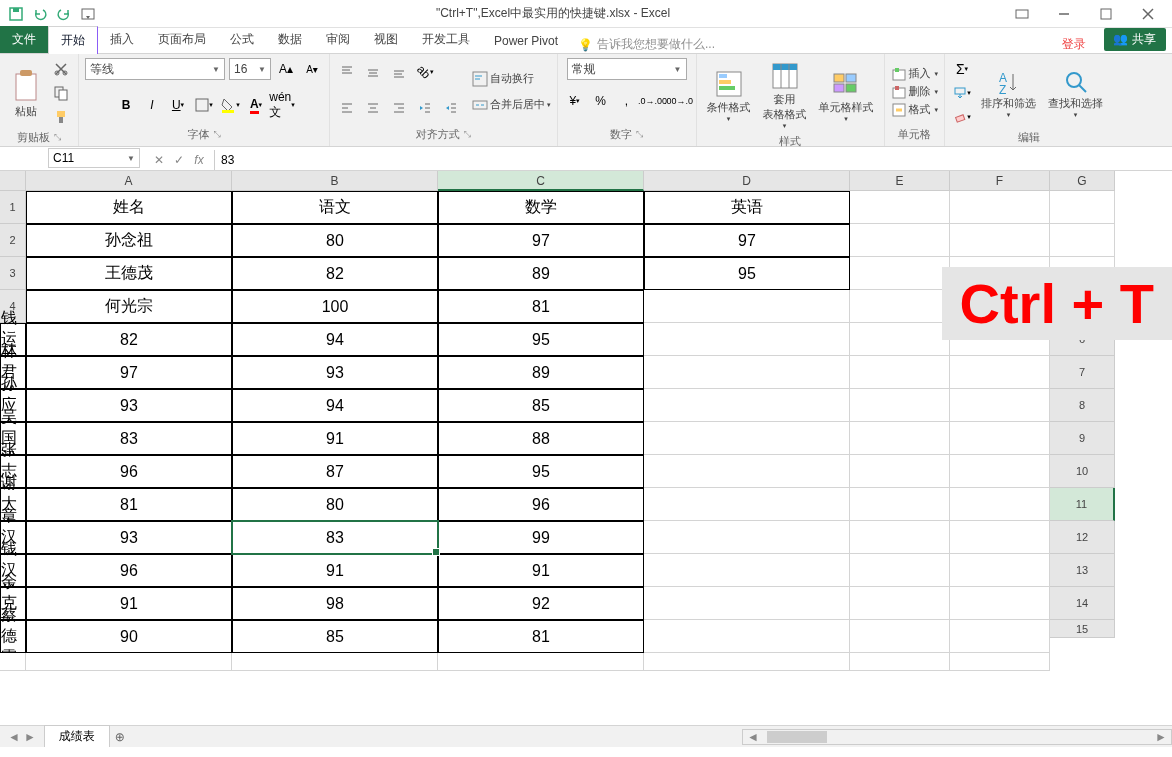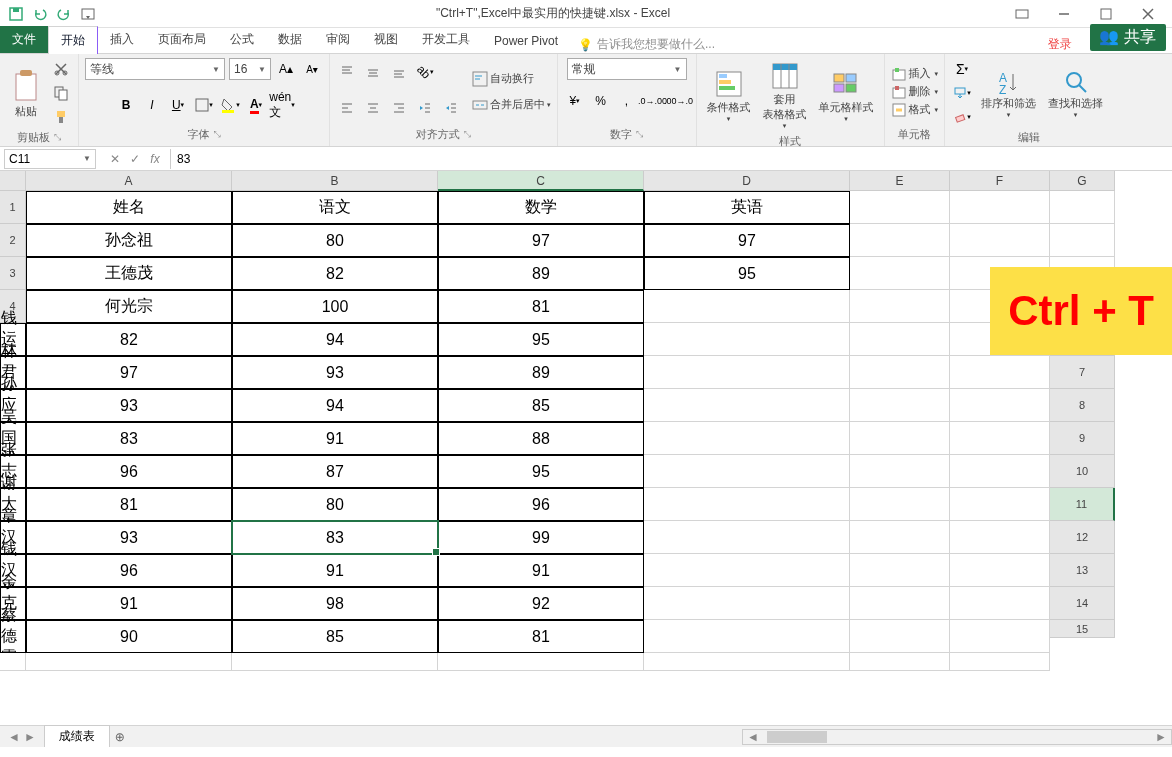--- a/index.html
+++ b/index.html
@@ -13,39 +13,39 @@
 .win-controls { display: flex; gap: 2px; padding-right: 4px; }
 .win-btn { width: 40px; height: 26px; display: flex; align-items: center; justify-content: center; color: #666; cursor: pointer; }
 
 
 .tabstrip { height: 26px; background: #fff; display: flex; align-items: flex-end; border-bottom: 1px solid #d4d4d4; }
 .tab { padding: 5px 12px; font-size: 12px; color: #444; cursor: pointer; }
 .tab.file { background: #217346; color: #fff; }
 .tab.active { background: #fff; color: #0f172a; border-top: 1px solid #d4d4d4; border-left: 1px solid #d4d4d4; border-right: 1px solid #8b5cf6; position: relative; top: 1px; }
 .tellme { flex: 1; color: #909090; font-size: 12px; display:flex; align-items:center; padding-left:8px; gap:4px;}
 .login { color: #ef4444; padding: 0 12px; font-size: 12px; }
-.share-btn { background: #217346; color: #fff; padding: 3px 10px; margin: 2px 6px; border-radius: 2px; font-size: 16px; }
+.share-btn { background: #217346; color: #fff; padding: 3px 10px; margin: 2px 6px; border-radius: 2px; font-size: 12px; }
 
 
 .ribbon { height: 93px; background: #f1f1f1; display: flex; border-bottom: 1px solid #d4d4d4; }
 .group { border-right: 1px solid #e1e1e1; padding: 4px 6px 2px; display: flex; flex-direction: column; align-items: center; justify-content: space-between; }
 .group-content { flex: 1; display: flex; align-items: center; gap: 4px; }
 .group-label { font-size: 11px; color: #666; padding: 2px 0; display:flex; align-items:center; gap:4px;}
 .group-label .launcher{ font-size:9px; color:#888; cursor:pointer;}
 .rib-btn { display: flex; flex-direction: column; align-items: center; padding: 2px 4px; cursor: pointer; font-size: 11px; color: #444; }
 .rib-btn-sm { width: 22px; height: 22px; display: flex; align-items: center; justify-content: center; cursor: pointer; border: 1px solid transparent; }
 .combo { height: 22px; border: 1px solid #ababab; background: #fff; display: flex; align-items: center; padding: 0 4px; font-size: 12px; color: #444; }
 .combo .arrow { margin-left: auto; font-size: 8px; color: #666; }
 .font-row { display:flex; gap:4px; align-items:center; margin-bottom:4px;}
 .font-col { display:flex; flex-direction:column; gap:10px;}
 .small-stack{display:flex;flex-direction:column;gap:2px;}
 .small-stack-row{display:flex;gap:2px;align-items:center;font-size:11px;color:#444;cursor:pointer;}
 
 
-.formula-bar { height: 24px; border-bottom: 1px solid #d4d4d4; display: flex; align-items: center; background: #fff; }
+.formula-bar { height: 24px; border-bottom: 1px solid #d4d4d4; display: flex; align-items: flex-end; background: #fff; padding-left: 44px; }
 .name-box { width: 92px; border: 1px solid #ccc; margin: 2px 4px; height: 20px; display: flex; align-items: center; padding: 0 4px; font-size: 12px; }
 .name-box .arrow{margin-left:auto;font-size:8px;color:#666;}
 .fb-btns{display:flex;gap:2px;border-right:1px solid #ccc;padding:0 6px;align-items:center;height:20px;}
 .fb-btn{width:18px;text-align:center;color:#888;cursor:pointer;font-size:12px;}
 .fx-input { flex: 1; padding: 0 6px; font-size: 12px; height: 20px; display:flex; align-items:center;}
 
 
 .grid-wrapper{position:relative;height:554px;overflow:hidden;}
 .grid { display: grid; grid-template-columns: 26px 206px 206px 206px 206px 100px 100px 65px; font-size: 14px; }
 .col-header { background: #e6e6e6; border-right: 1px solid #ccc; border-bottom: 1px solid #ccc; text-align: center; font-size: 12px; color: #444; height: 20px; line-height: 20px; }
@@ -54,21 +54,21 @@
 .row-header.sel{ background:#d3e8d8; border-right:2px solid #217346;}
 .row-header.short{height:18px;line-height:18px;}
 .corner { background: #e6e6e6; border-right: 1px solid #ccc; border-bottom: 1px solid #ccc; height: 20px; }
 .cell { border-right: 1px solid #d4d4d4; border-bottom: 1px solid #d4d4d4; height: 33px; display: flex; align-items: center; justify-content: center; font-size: 16px; color: #000; background:#fff;}
 .cell.bordered{border:1px solid #000;}
 .cell.short{height:18px;}
 .cell.selected { outline: 2px solid #217346; outline-offset: -1px; z-index: 2; position:relative;}
 .cell.selected::after{content:"";position:absolute;right:-3px;bottom:-3px;width:6px;height:6px;background:#217346;border:1px solid #fff;}
 
 
-.annotation { position: absolute; right: 0; top: 96px; background: #fde047; color: #ff0000; font-size: 42px; font-weight: bold; padding: 20px 18px; font-family: Arial, sans-serif; }
+.annotation { position: absolute; right: 0; top: 96px; background: #e5e5e5; color: #ff0000; font-size: 56px; font-weight: bold; padding: 4px 18px; font-family: Arial, sans-serif; }
 
 
 .sheet-bar { height: 22px; border-top: 1px solid #d4d4d4; display: flex; align-items: center; background: #f1f1f1; font-size: 12px; }
 .sheet-nav { display: flex; gap: 4px; padding: 0 8px; color: #888; }
 .sheet-tab { background: #fff; border: 1px solid #ccc; border-bottom: none; padding: 2px 14px; position: relative; top: -1px; }
 .sheet-add { width: 20px; text-align: center; color: #666; cursor: pointer; }
 .scroll-zone{flex:1;display:flex;justify-content:flex-end;align-items:center;}
 .hscroll{width:430px;height:16px;background:#f1f1f1;border:1px solid #ccc;display:flex;align-items:center;}
 .hscroll .thumb{width:60px;height:12px;background:#cdcdcd;margin-left:4px;}
 

